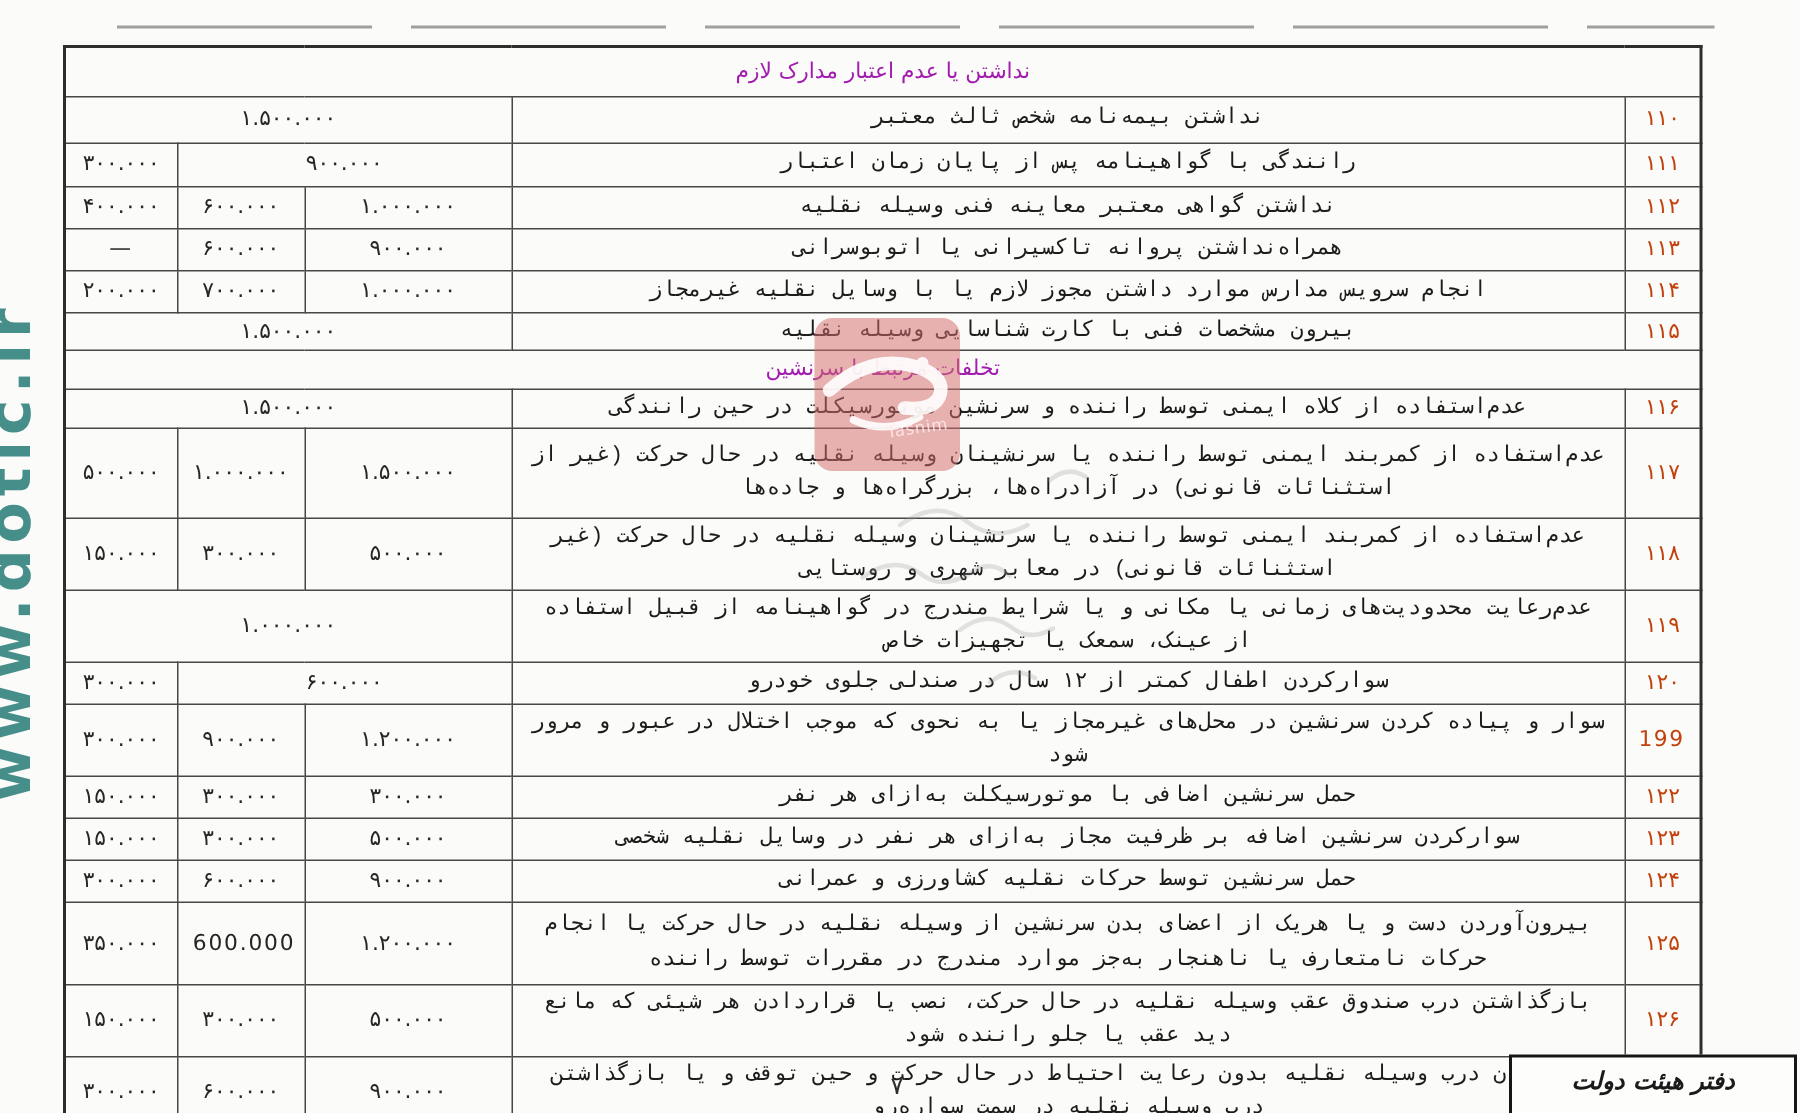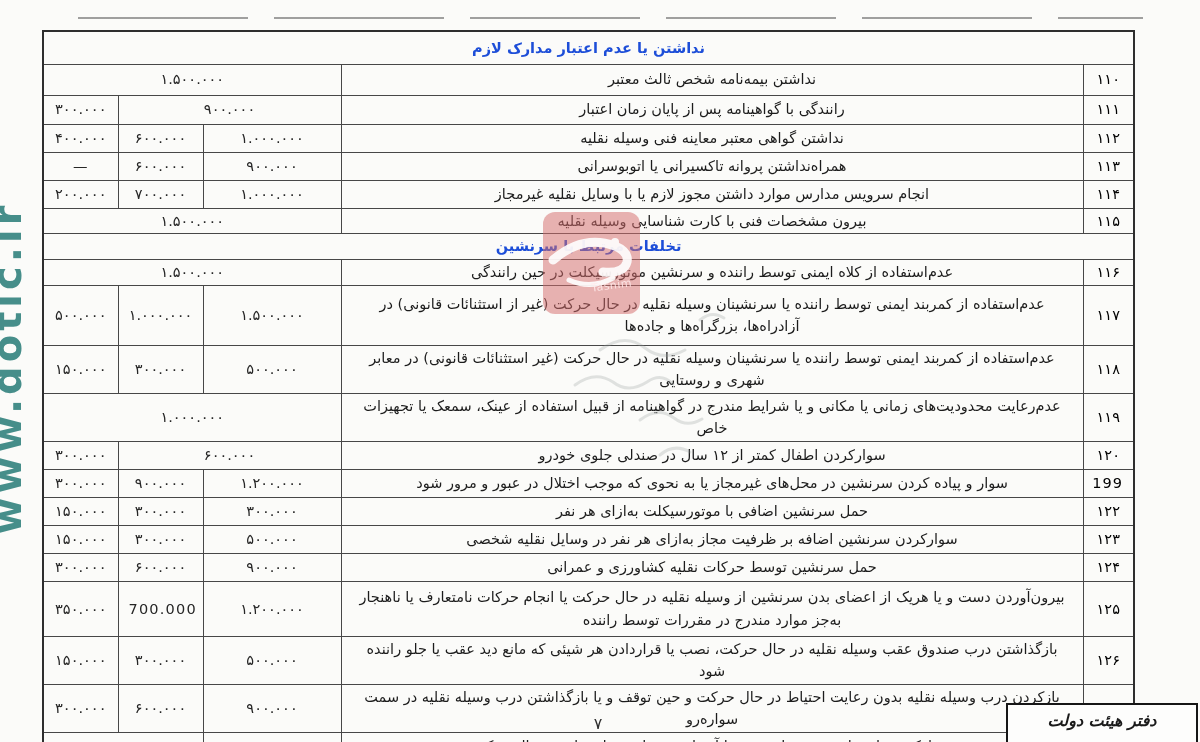--- a/index.html
+++ b/index.html
@@ -21,24 +21,24 @@
     border-collapse:collapse;table-layout:fixed;direction:rtl;
     border:2.4px solid #2e2e2e;
   }
   table.fines td{
     border:1.5px solid #474747;
     padding:1px 10px;
     text-align:center;vertical-align:middle;
     font-size:14.5px;line-height:1.55;
   }
   td.sec{
-    font-weight:bold;font-size:16.5px;letter-spacing:.2px;color:#1d4ed8;
-  }
-  td.num{font-size:14px;letter-spacing:1px;color:#000000;}
-  td.desc{color:#1c1c1c;}
+    font-weight:normal;font-size:16.5px;letter-spacing:.2px;color:#a21caf;
+  }
+  td.num{font-size:14px;letter-spacing:1px;color:#c2410c;}
+  td.desc{color:#1c1c1c;font-family:Liberation Mono, monospace;}
   td.amt{
     direction:ltr;font-size:13px;letter-spacing:1.2px;color:#262626;
     white-space:nowrap;
   }
   
   .side-watermark{
     position:absolute;top:368px;left:7px;
     transform:translate(-50%,-50%) rotate(-90deg);
     white-space:nowrap;
     font-size:40px;font-weight:bold;letter-spacing:4px;
@@ -200,21 +200,21 @@
       <td class="num">۱۲۴</td>
       <td class="desc">حمل سرنشین توسط حرکات نقلیه کشاورزی و عمرانی</td>
       <td class="amt">۹۰۰.۰۰۰</td>
       <td class="amt">۶۰۰.۰۰۰</td>
       <td class="amt">۳۰۰.۰۰۰</td>
     </tr>
     <tr style="height:55px">
       <td class="num">۱۲۵</td>
       <td class="desc">بیرون‌آوردن دست و یا هریک از اعضای بدن سرنشین از وسیله نقلیه در حال حرکت یا انجام حرکات نامتعارف یا ناهنجار به‌جز موارد مندرج در مقررات توسط راننده</td>
       <td class="amt">۱.۲۰۰.۰۰۰</td>
-      <td class="amt">700.000</td>
+      <td class="amt">600.000</td>
       <td class="amt">۳۵۰.۰۰۰</td>
     </tr>
     <tr style="height:30px">
       <td class="num">۱۲۶</td>
       <td class="desc">بازگذاشتن درب صندوق عقب وسیله نقلیه در حال حرکت، نصب یا قراردادن هر شیئی که مانع دید عقب یا جلو راننده شود</td>
       <td class="amt">۵۰۰.۰۰۰</td>
       <td class="amt">۳۰۰.۰۰۰</td>
       <td class="amt">۱۵۰.۰۰۰</td>
     </tr>
     <tr style="height:29px">

